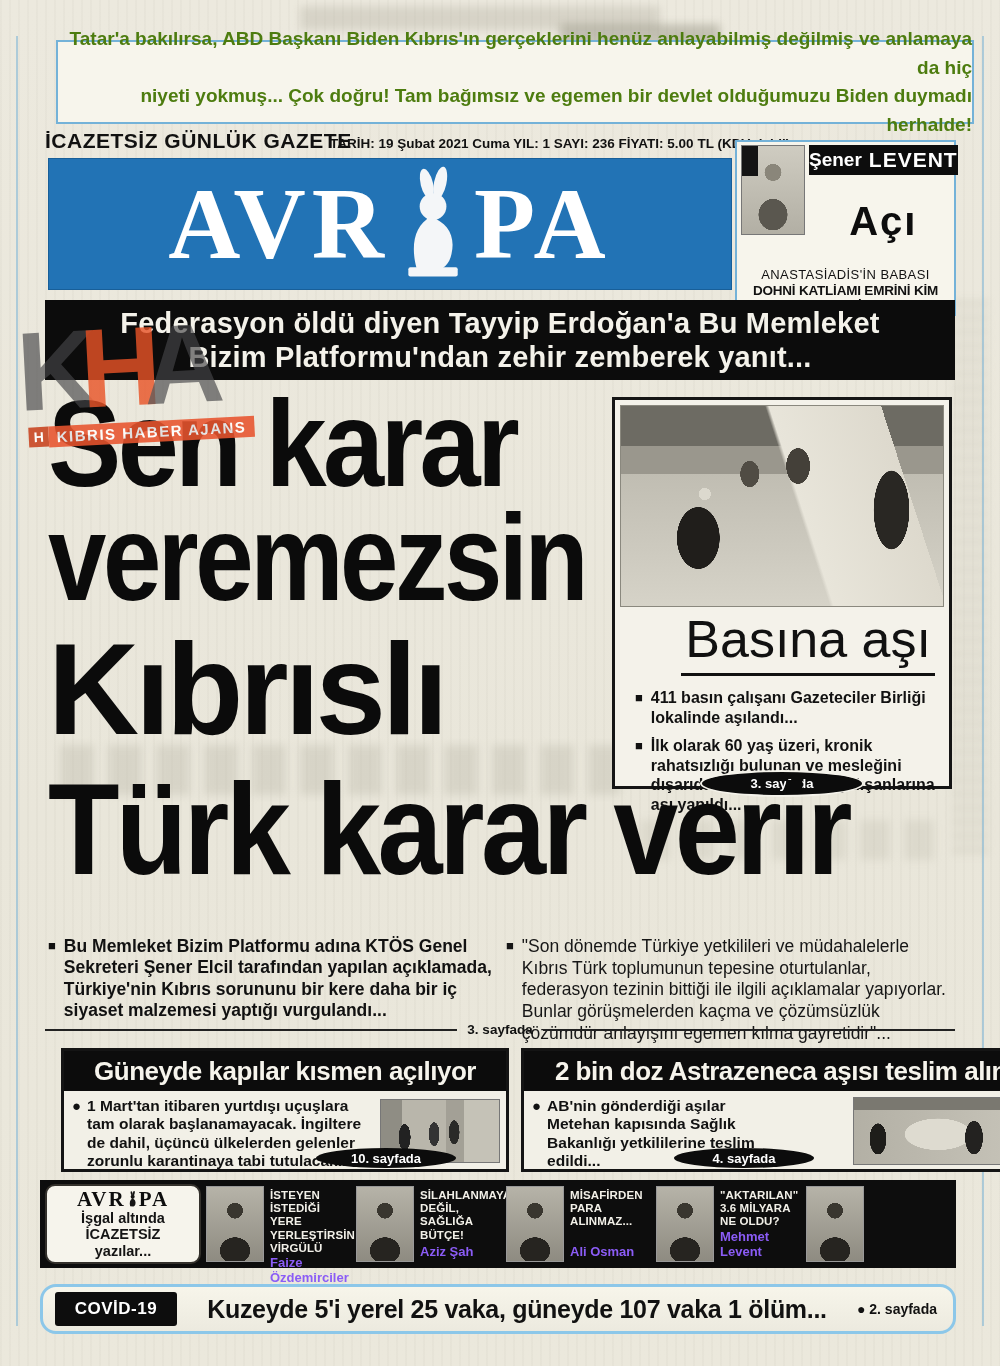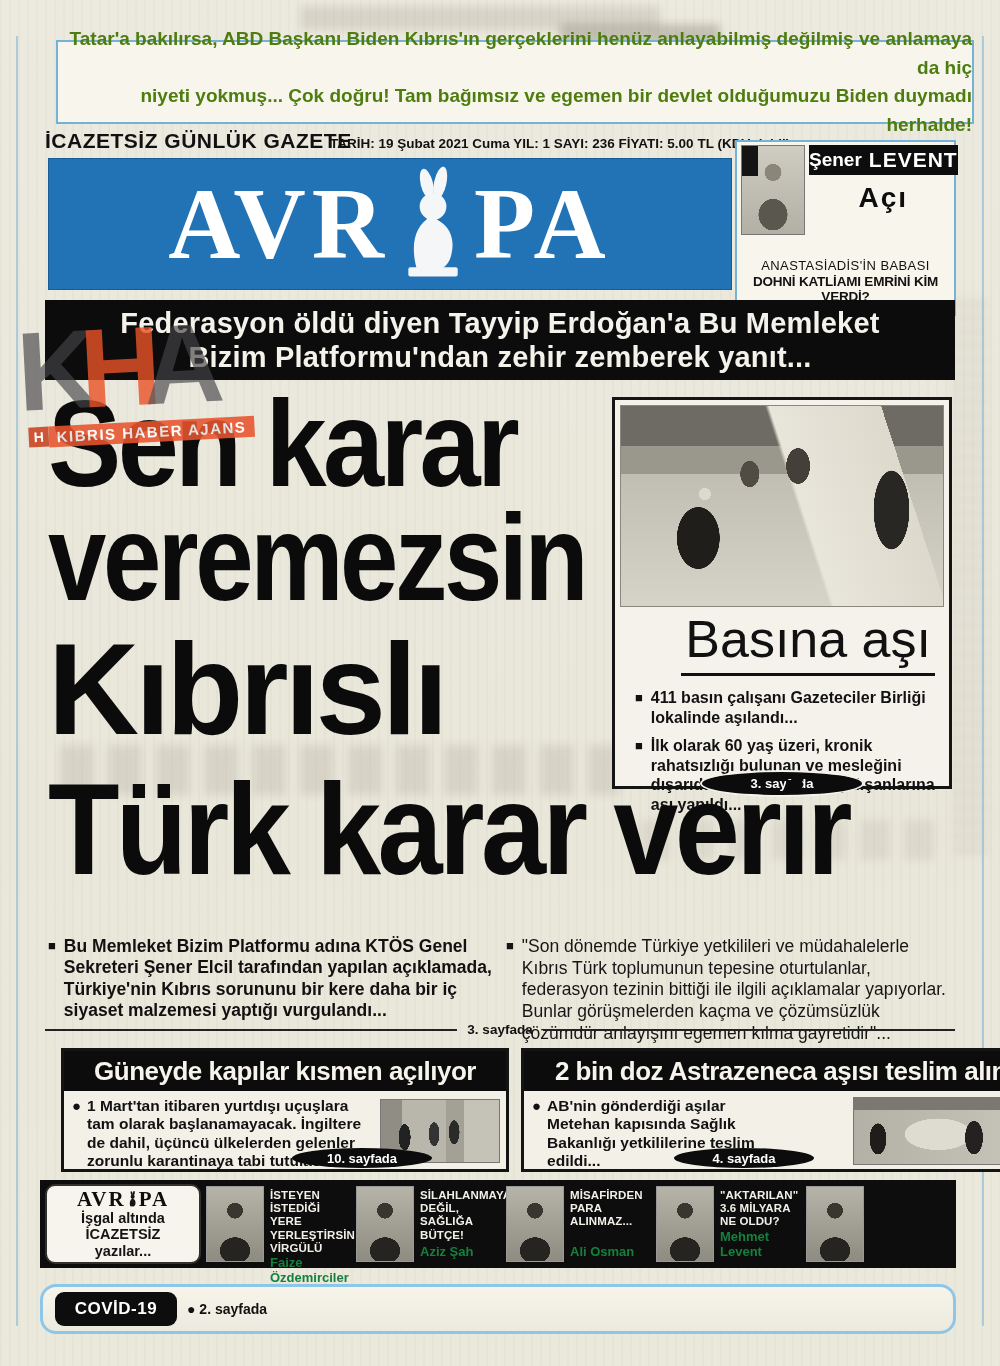--- a/index.html
+++ b/index.html
@@ -55,21 +55,21 @@
       radial-gradient(circle 14px at 50% 30%, #8a867a 60%, transparent 61%),
       radial-gradient(ellipse 24px 26px at 50% 78%, #5a574f 60%, transparent 61%),
       linear-gradient(180deg,#cfccc1,#b2afa4);
     border:1px solid #777;}
   .lev-photo::before{content:"";position:absolute;left:0;top:0;width:16px;height:30px;background:#141414;}
   .lev-right{flex:1;display:flex;flex-direction:column;align-items:center;}
   .lev-strip{align-self:stretch;background:#0d0d0d;color:#fff;height:30px;
     display:flex;align-items:center;justify-content:center;gap:7px;}
   .lev-strip .first{font-size:19px;font-weight:700;}
   .lev-strip .last{font-size:21px;font-weight:700;letter-spacing:1px;}
-  .lev-col{font-size:28px;font-weight:700;letter-spacing:2px;margin-top:7px;color:#0d0d0d;}
+  .lev-col{font-size:40px;font-weight:700;letter-spacing:2px;margin-top:24px;color:#0d0d0d;}
   .lev-hr{height:3px;background:#111;margin:3px 0 4px;}
   .lev-t1{text-align:center;font-size:13px;font-weight:400;letter-spacing:.4px;margin-top:16px;}
   .lev-t2{text-align:center;font-size:13.5px;font-weight:700;letter-spacing:-.2px;margin-top:1px;}
   .lev-oval{margin:4px auto 0;width:150px;height:20px;}
 
   .oval{background:#0c0c0c;color:#fff;border-radius:50%;
     display:flex;align-items:center;justify-content:center;
     font-weight:700;font-size:13px;}
 
   
@@ -157,48 +157,48 @@
       linear-gradient(90deg,#8f8d84 0 18%, #b9b6ab 18% 55%, #a3a096 55% 70%, #c5c2b7 70%);}
   .story.right .story-photo{right:5px;top:6px;width:200px;height:66px;
     background-image:
       radial-gradient(ellipse 14px 26px at 12% 62%, #1e1d1a 59%, transparent 60%),
       radial-gradient(ellipse 15px 28px at 60% 60%, #232220 59%, transparent 60%),
       radial-gradient(ellipse 13px 26px at 78% 58%, #2b2a27 59%, transparent 60%),
       linear-gradient(180deg, #7a7870 0 18%, transparent 18%),
       radial-gradient(ellipse 55px 26px at 42% 55%, #dedbd0 60%, transparent 61%),
       linear-gradient(90deg,#b3b0a5,#cac7bc);}
   .story-oval{position:absolute;bottom:1px;width:140px;height:20px;}
-  .story.left .story-oval{left:228px;}
+  .story.left .story-oval{left:252px;}
   .story.right .story-oval{left:150px;}
 
   
   .colstrip{position:absolute;left:40px;top:1180px;width:916px;height:88px;background:#0d0d0d;
     display:flex;align-items:center;padding:0 5px;box-sizing:border-box;gap:5px;}
   .logo-card{width:152px;height:76px;background:#f6f4ec;border:2px solid #33302b;border-radius:10px;
     display:flex;flex-direction:column;align-items:center;justify-content:center;flex:none;}
   .logo-line{display:flex;align-items:center;font-family:"Liberation Serif",serif;
     font-weight:700;font-size:21px;letter-spacing:2px;color:#0d0d0d;line-height:1;}
   .logo-line svg{height:17px;width:11px;margin:0 1px;}
   .logo-sub{font-weight:700;font-size:14.5px;line-height:1.12;color:#141414;}
   .columnist{display:flex;flex:1;height:76px;gap:6px;min-width:0;}
   .col-photo{width:56px;height:74px;flex:none;border:1px solid #999;
     background-image:
       radial-gradient(circle 13px at 50% 32%, #39362f 60%, transparent 61%),
       radial-gradient(ellipse 25px 22px at 50% 86%, #262420 60%, transparent 61%),
       linear-gradient(180deg,#b6b3a8,#8e8b81);}
   .col-txt{display:flex;flex-direction:column;justify-content:space-between;padding:3px 0;min-width:0;}
   .col-title{color:#f2f0e8;font-weight:700;font-size:11.5px;line-height:1.15;letter-spacing:.1px;}
-  .col-name{color:#15803d;font-weight:700;font-size:13px;}
+  .col-name{color:#8b5cf6;font-weight:700;font-size:13px;}
 
   
   .covid{position:absolute;left:40px;top:1284px;width:916px;height:50px;box-sizing:border-box;
     border:3px solid #8cc7e9;border-radius:16px;
     background:linear-gradient(180deg,#f7f5ea,#eceadf);
     display:flex;align-items:center;padding:0 12px;gap:10px;}
-  .covid-label{background:#0d0d0d;color:#fff;border-radius:9px;width:122px;height:34px;flex:none;
+  .covid-label{background:#0d0d0d;color:#fff;border-radius:3px;width:122px;height:34px;flex:none;
     display:flex;align-items:center;justify-content:center;font-weight:700;font-size:17px;
     letter-spacing:.5px;}
   .covid-text{flex:1;text-align:center;font-weight:700;font-size:25px;letter-spacing:-.3px;}
   .covid-ref{font-weight:700;font-size:14px;margin-right:4px;flex:none;}
 </style>
 </head>
 <body>
 
 <div class="page">
 
@@ -370,16 +370,17 @@
         <div class="col-name">Mehmet Levent</div>
       </div>
     </div>
     <div class="columnist">
       <div class="col-photo"></div>
     </div>
   </div>
 
   <div class="covid">
     <div class="covid-label">COVİD-19</div>
+    <div class="covid-text">Kuzeyde 5'i yerel 25 vaka, güneyde 107 vaka 1 ölüm...</div>
     <div class="covid-ref">● 2. sayfada</div>
   </div>
 
 </div>
 
 </body></html>

